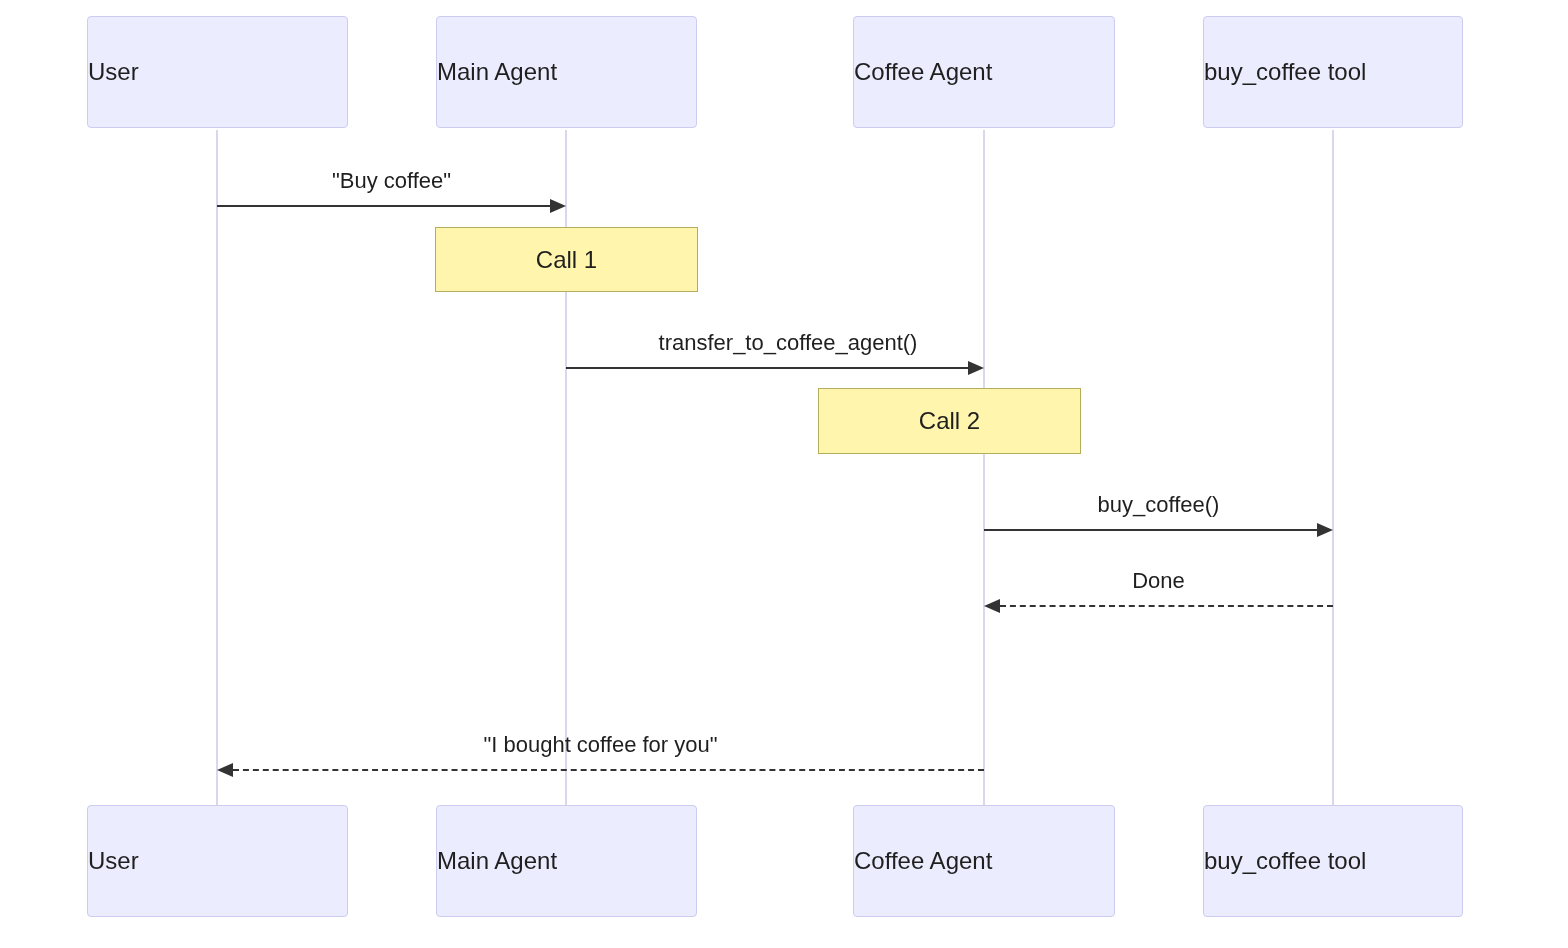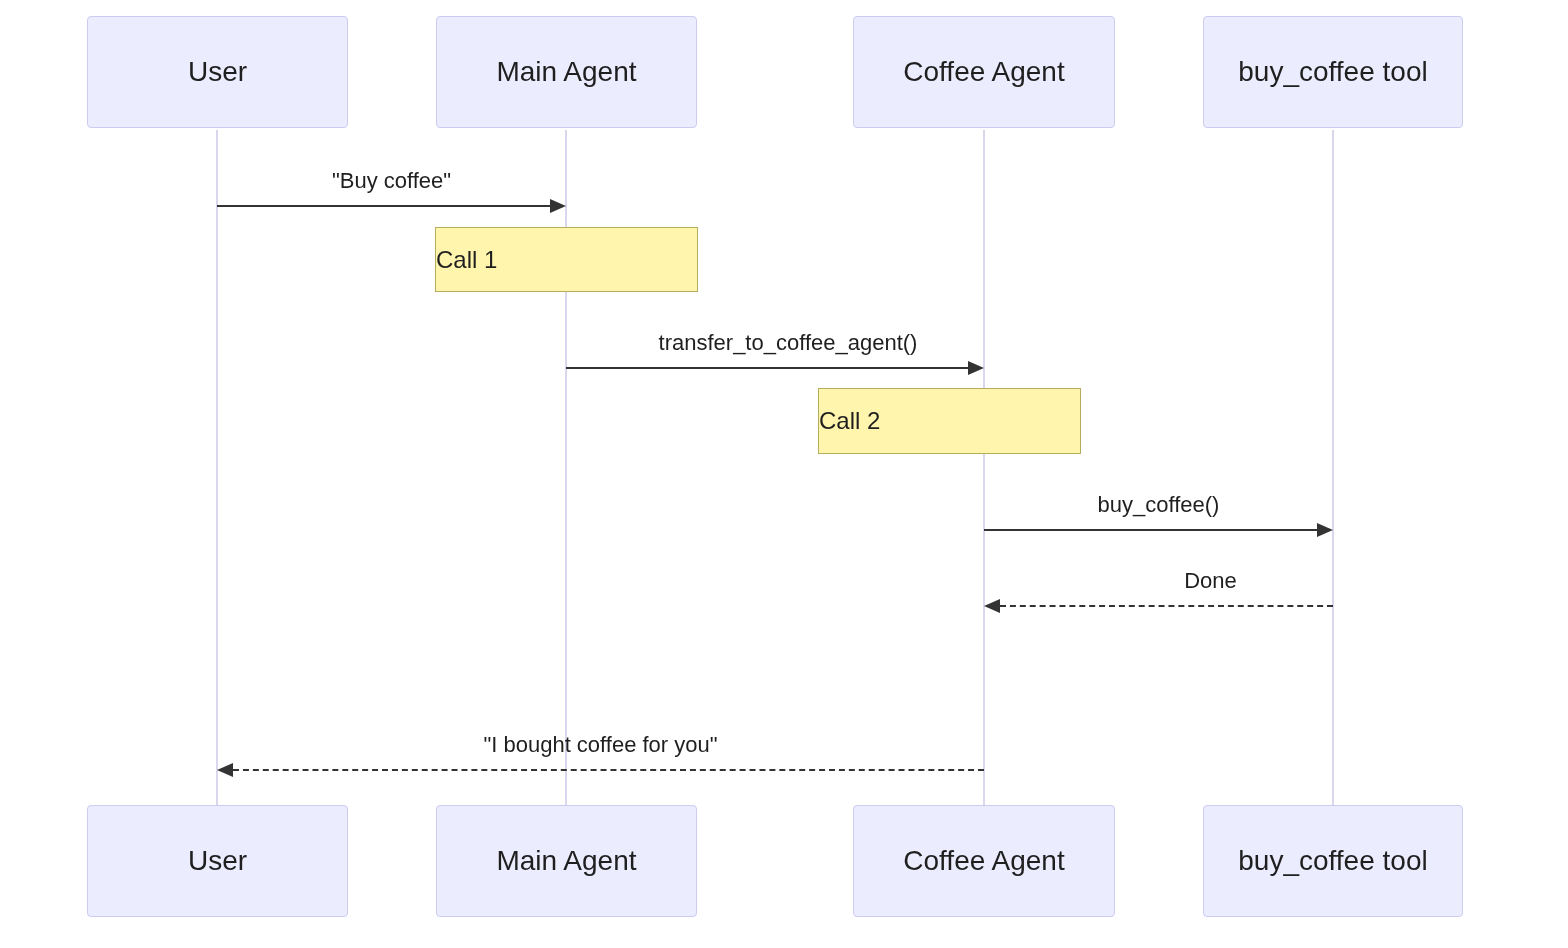--- a/index.html
+++ b/index.html
@@ -27,33 +27,33 @@
   }
   
   .participant {
     position: absolute;
     height: 112px;
     background: #ececff;
     border: 1px solid #ccccf0;
     border-radius: 4px;
     display: flex;
     align-items: center;
-    justify-content: center;
-    font-size: 28px;
+    justify-content: flex-start;
+    font-size: 24px;
     z-index: 2;
     box-sizing: border-box;
   }
   
   .note {
     position: absolute;
     background: #fff5ad;
     border: 1px solid #b3ad5e;
     display: flex;
     align-items: center;
-    justify-content: flex-start;
+    justify-content: center;
     font-size: 24px;
     z-index: 3;
     box-sizing: border-box;
   }
   
   .msg-label {
     position: absolute;
     text-align: center;
     font-size: 22px;
     z-index: 2;
@@ -121,21 +121,21 @@
   <div class="arrow-right" style="left:968px; top:361px;"></div>
 
   <div class="note" style="left:818px; top:388px; width:263px; height:66px;">
     <span>Call 2</span>
   </div>
 
   <div class="msg-label" style="left:984px; top:492px; width:349px;">buy_coffee()</div>
   <div class="msg-line" style="left:984px; top:529px; width:335px;"></div>
   <div class="arrow-right" style="left:1317px; top:523px;"></div>
 
-  <div class="msg-label" style="left:1036px; top:568px; width:349px;">Done</div>
+  <div class="msg-label" style="left:984px; top:568px; width:349px;">Done</div>
   <div class="msg-line dashed" style="left:1000px; top:605px; width:333px;"></div>
   <div class="arrow-left" style="left:984px; top:599px;"></div>
 
 
   <div class="msg-label" style="left:217px; top:732px; width:767px;">"I bought coffee for you"</div>
   <div class="msg-line dashed" style="left:233px; top:769px; width:751px;"></div>
   <div class="arrow-left" style="left:217px; top:763px;"></div>
 
   <div class="participant" style="left:87px;  top:805px; width:261px;">
     <span>User</span>

